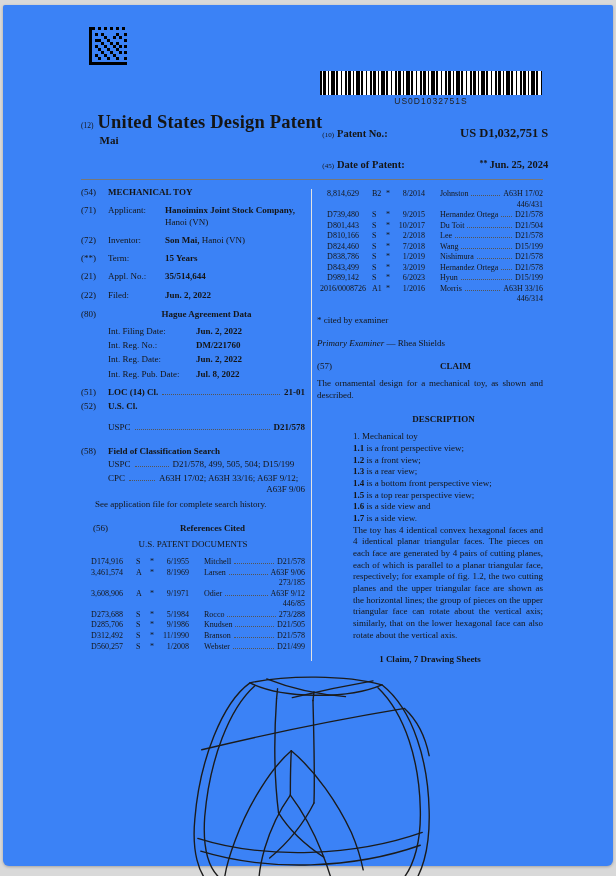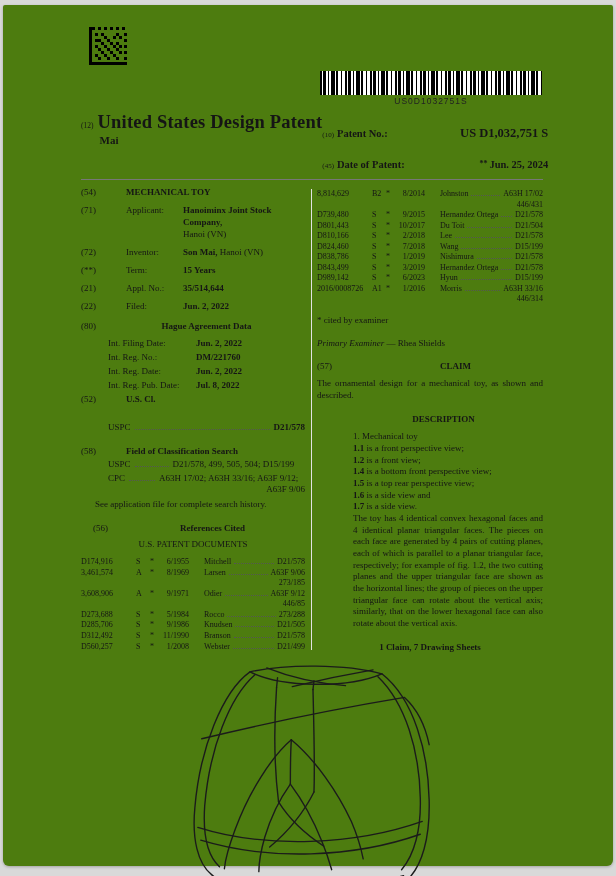--- a/index.html
+++ b/index.html
@@ -6,21 +6,21 @@
   html,body { width:616px; height:876px; }
   body {
     background:#d9d9d9;
     font-family:"Liberation Serif", serif;
     color:#151515;
     position:relative;
     overflow:hidden;
   }
   .sheet {
     position:absolute; left:3px; right:3px; top:5px; bottom:10px;
-    background:#4d7c0f;
+    background:#3b82f6;
     border-radius:2px 2px 6px 6px;
     box-shadow:0 1px 3px rgba(0,0,0,.25);
   }
   .content { padding:22px 70px 0 78px; }
 
   
   .dm-wrap { margin-left:8px; height:40px; }
   .barcode-wrap { width:224px; margin-left:auto; margin-top:4px; text-align:center; }
   .barcode {
     height:24px; width:222px; margin:0 auto;
@@ -48,21 +48,21 @@
   .rule { border-top:1.2px solid #777; margin-top:7px; }
 
   
   .cols { display:flex; margin-top:7px; min-height:406px; position:relative; font-size:9px; line-height:1.3; }
   .col-left  { width:224px; flex:none; }
   .col-gap   { width:12px; flex:none; position:relative; }
   .col-gap::before { content:""; position:absolute; left:6px; top:2px; bottom:4px; border-left:1px solid #e2e2e2; }
   .col-right { width:226px; flex:none; }
 
   .bib { display:flex; margin-bottom:6.5px; }
-  .bib-num { width:45px; flex:none; }
+  .bib-num { width:27px; flex:none; }
   .bib-label { width:57px; flex:none; }
   .bib-val { flex:1; }
   .b { font-weight:bold; }
 
   .sec-head { display:flex; margin:8px 0 5px; }
   .sec-num { width:27px; flex:none; }
   .sec-title { flex:1; text-align:center; font-weight:bold; }
   .subsec-title { text-align:center; margin:2px 0 6px; }
 
   .hague-row { display:flex; margin-left:27px; margin-bottom:2.5px; }
@@ -70,21 +70,21 @@
   .hague-val { font-weight:bold; }
 
   .leader-row { display:flex; align-items:baseline; margin-bottom:2.5px; }
   .leader { flex:1; border-bottom:1.3px dotted #555; margin:0 4px 2px; min-width:8px; }
   .ind { margin-left:27px; }
   .small-note { margin:3px 0 0 14px; }
 
   
   .ref-table { font-size:8px; line-height:1.32; margin-top:2px; }
   .ref-row { display:flex; align-items:baseline; white-space:nowrap; }
-  .ref-num { width:52px; text-align:left; flex:none;font-family:Liberation Serif, serif; }
+  .ref-num { width:52px; text-align:center; flex:none;font-family:Liberation Serif, serif; }
   .ref-kind { width:12px; flex:none; margin-left:3px; }
   .ref-star { width:8px; flex:none; text-align:center; }
   .ref-date { width:33px; text-align:right; flex:none; margin-right:15px; }
   .ref-name { flex:none; }
   .ref-leader { flex:1; border-bottom:1.3px dotted #555; margin:0 3px 2px; min-width:6px; }
   .ref-cls { flex:none; }
   .ref-cls2 { text-align:right; }
 
   .cited-note { margin-top:10px; }
   .examiner { margin-top:11px; }
@@ -242,22 +242,28 @@
               <span class="hague-label">Int. Reg. Date:</span>
               <span class="hague-val">Jun. 2, 2022</span>
             </div>
 
             <div class="hague-row">
               <span class="hague-label">Int. Reg. Pub. Date:</span>
               <span class="hague-val">Jul. 8, 2022</span>
             </div>
           </div>
 
-
-        <div class="bib" style="margin-bottom:16px;">
+        <div class="leader-row" style="margin-top:7px;">
+          <span class="bib-num">(51)</span>
+          <span class="b">LOC (14) Cl.</span>
+          <span class="leader"></span>
+          <span class="b">21-01</span>
+        </div>
+
+        <div class="bib" style="margin-bottom:9px;">
           <span class="bib-num">(52)</span>
           <span class="b">U.S. Cl.</span>
         </div>
         <div class="leader-row ind">
           <span>USPC</span>
           <span class="leader"></span>
           <span class="b">D21/578</span>
         </div>
 
         <div class="bib" style="margin-bottom:1px;margin-top:12px;">
@@ -520,20 +526,21 @@
         </div>
 
         <div class="desc-block">
           <div>1. Mechanical toy</div>
           <div>
 
               <div class="fig-line"><b>1.1</b> <span>is a front perspective view;</span></div>
 
               <div class="fig-line"><b>1.2</b> <span>is a front view;</span></div>
 
+              <div class="fig-line"><b>1.3</b> <span>is a rear view;</span></div>
 
               <div class="fig-line"><b>1.4</b> <span>is a bottom front perspective view;</span></div>
 
               <div class="fig-line"><b>1.5</b> <span>is a top rear perspective view;</span></div>
 
               <div class="fig-line"><b>1.6</b> <span>is a side view and</span></div>
 
               <div class="fig-line"><b>1.7</b> <span>is a side view.</span></div>
             </div>
           <div class="para">The toy has 4 identical convex hexagonal faces and 4 identical planar triangular faces. The pieces on each face are generated by 4 pairs of cutting planes, each of which is parallel to a planar triangular face, respectively; for example of fig. 1.2, the two cutting planes and the upper triangular face are shown as the horizontal lines; the group of pieces on the upper triangular face can rotate about the vertical axis; similarly, that on the lower hexagonal face can also rotate about the vertical axis.</div>

